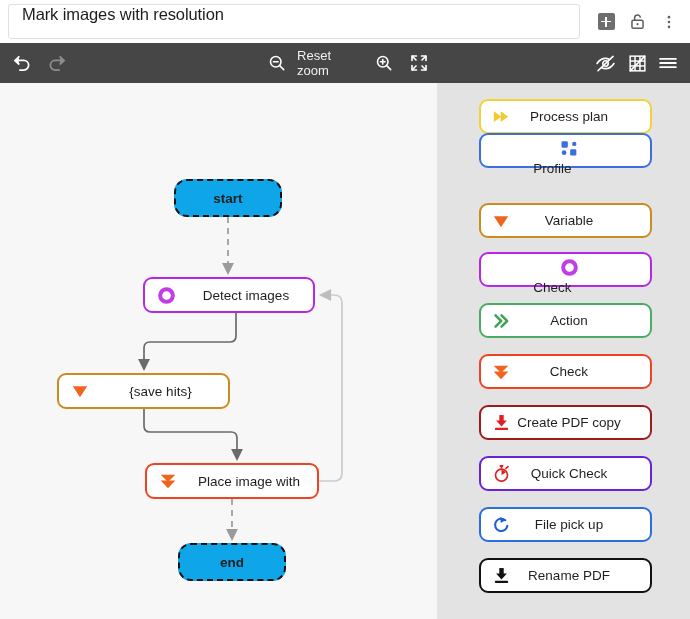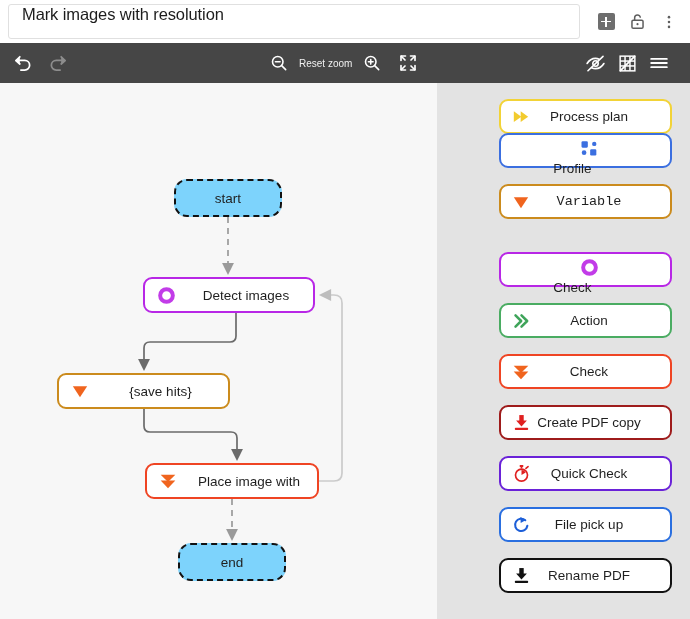--- a/index.html
+++ b/index.html
@@ -48,21 +48,21 @@
   #toolbar {
     position: absolute; left: 0; top: 43px; width: 690px; height: 40px;
     background: #464646;
     display: flex; align-items: center;
   }
   .tool {
     display: flex; align-items: center; justify-content: center;
     height: 40px;
   }
   #reset-zoom-label {
-    color: #f0f0f0; font-size: 10px; padding: 0 7px;
+    color: #f0f0f0; font-size: 13px; padding: 0 7px;
   }
 
   
   #canvas {
     position: absolute; left: 0; top: 83px;
     width: 437px; height: 536px;
     background: #f7f7f7;
     overflow: hidden;
   }
   #canvas-svg { position: absolute; left: 0; top: 0; }
@@ -79,38 +79,38 @@
     font-size: 13.5px; color: #1f1f1f;
   }
   .node-label.no-icon { padding-right: 0; }
   .node-icon {
     width: 26px; height: 26px; margin-left: 8px;
     display: flex; align-items: center; justify-content: center;
     flex: 0 0 auto;
   }
   .node.terminal {
     border: 2.5px dashed #111111;
-    background: #7dd3fc;
+    background: #0ea5e9;
     border-radius: 13px;
+    font-weight: bold;
   }
 
   
   #sidebar {
     position: absolute; left: 437px; top: 83px;
     width: 253px; height: 536px;
     background: #e3e3e3;
   }
   .palette-btn {
     position: absolute; left: 42px;
     width: 173px; height: 35px;
     background: #ffffff;
     border-radius: 9px;
     display: flex; align-items: center;
     box-sizing: border-box;
-    margin-left: 20px;
   }
   .palette-icon {
     width: 26px; height: 26px; margin-left: 7px;
     display: flex; align-items: center; justify-content: center;
     flex: 0 0 auto;
   }
   .palette-label {
     flex: 1; text-align: center;
     font-size: 13.5px; color: #1f1f1f;
     padding-right: 26px;
@@ -292,21 +292,21 @@
       <svg width="20" height="20" viewBox="0 0 24 24" fill="#3b6fe0">
         <rect x="3" y="4" width="7.6" height="7.6" rx="1.4"></rect>
         <circle cx="18.3" cy="7.1" r="2.6"></circle>
         <circle cx="6.1" cy="17.6" r="2.8"></circle>
         <rect x="13.4" y="13.6" width="7.4" height="7.4" rx="1.4"></rect>
       </svg>
     </span>
     <span class="palette-label">Profile</span>
   </div>
 
-  <div class="palette-btn" style="top:101px; border:2.2px solid #cb8b1d;font-family:Liberation Mono, monospace;">
+  <div class="palette-btn" style="top:120px; border:2.2px solid #cb8b1d;">
     <span class="palette-icon">
       <svg width="20" height="20" viewBox="0 0 24 24">
         <path d="M3.4,6.2 L20.6,6.2 L12,19.4 Z" fill="#f0641e"></path>
       </svg>
     </span>
     <span class="palette-label">Variable</span>
   </div>
 
   <div class="palette-btn" style="top:169px; border:2.4px solid #b827e6;flex-direction:column;">
     <span class="palette-icon">

